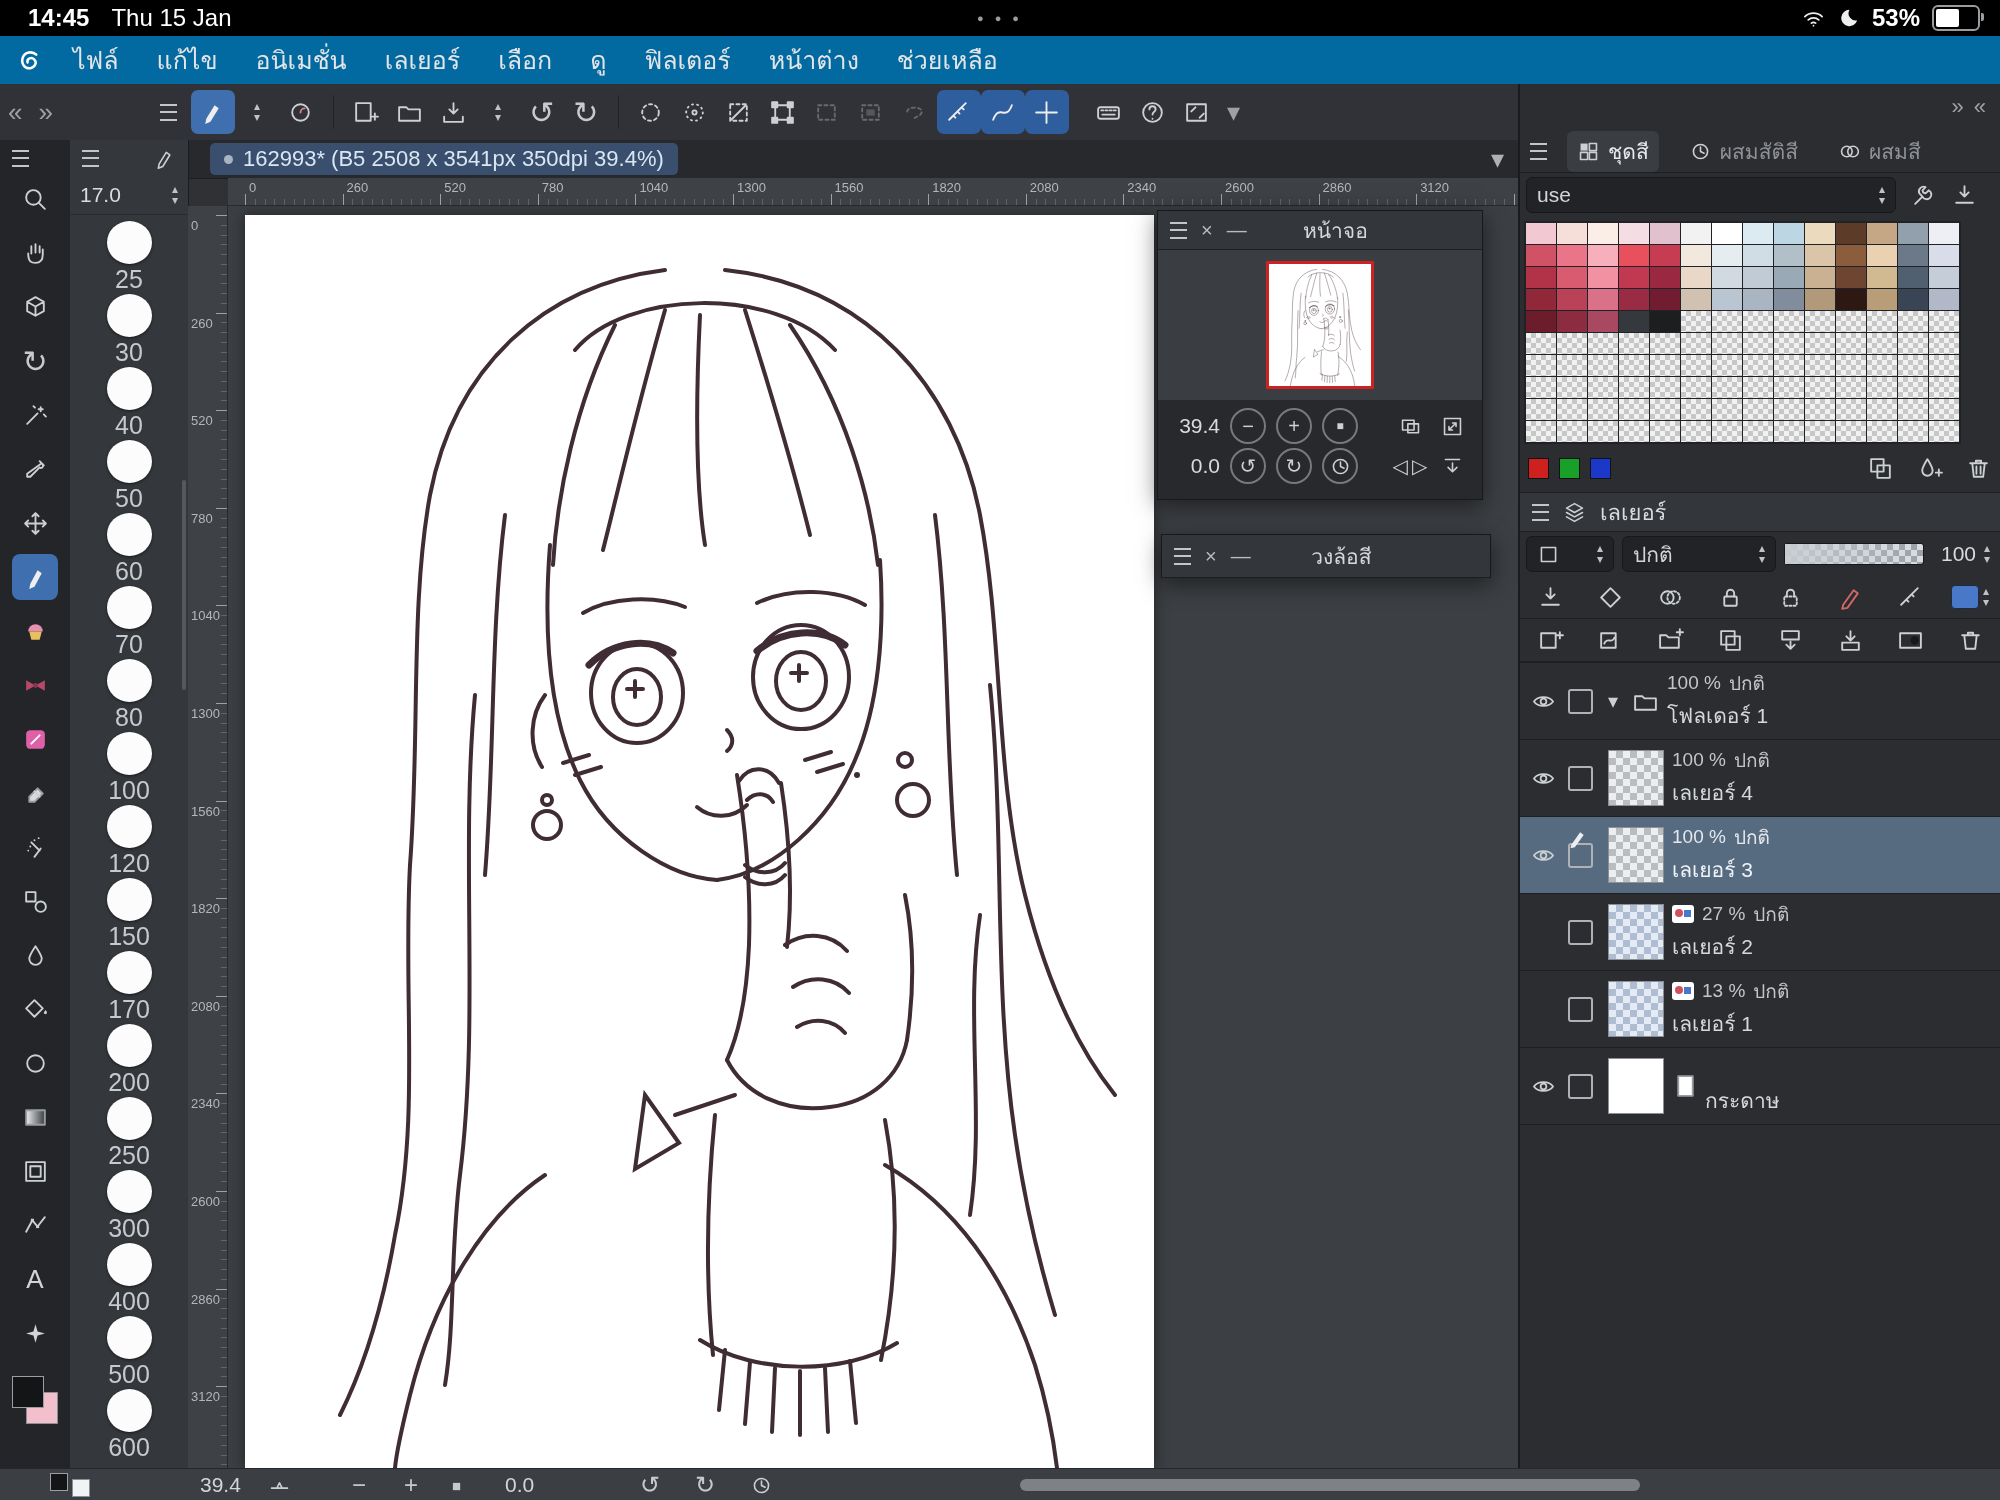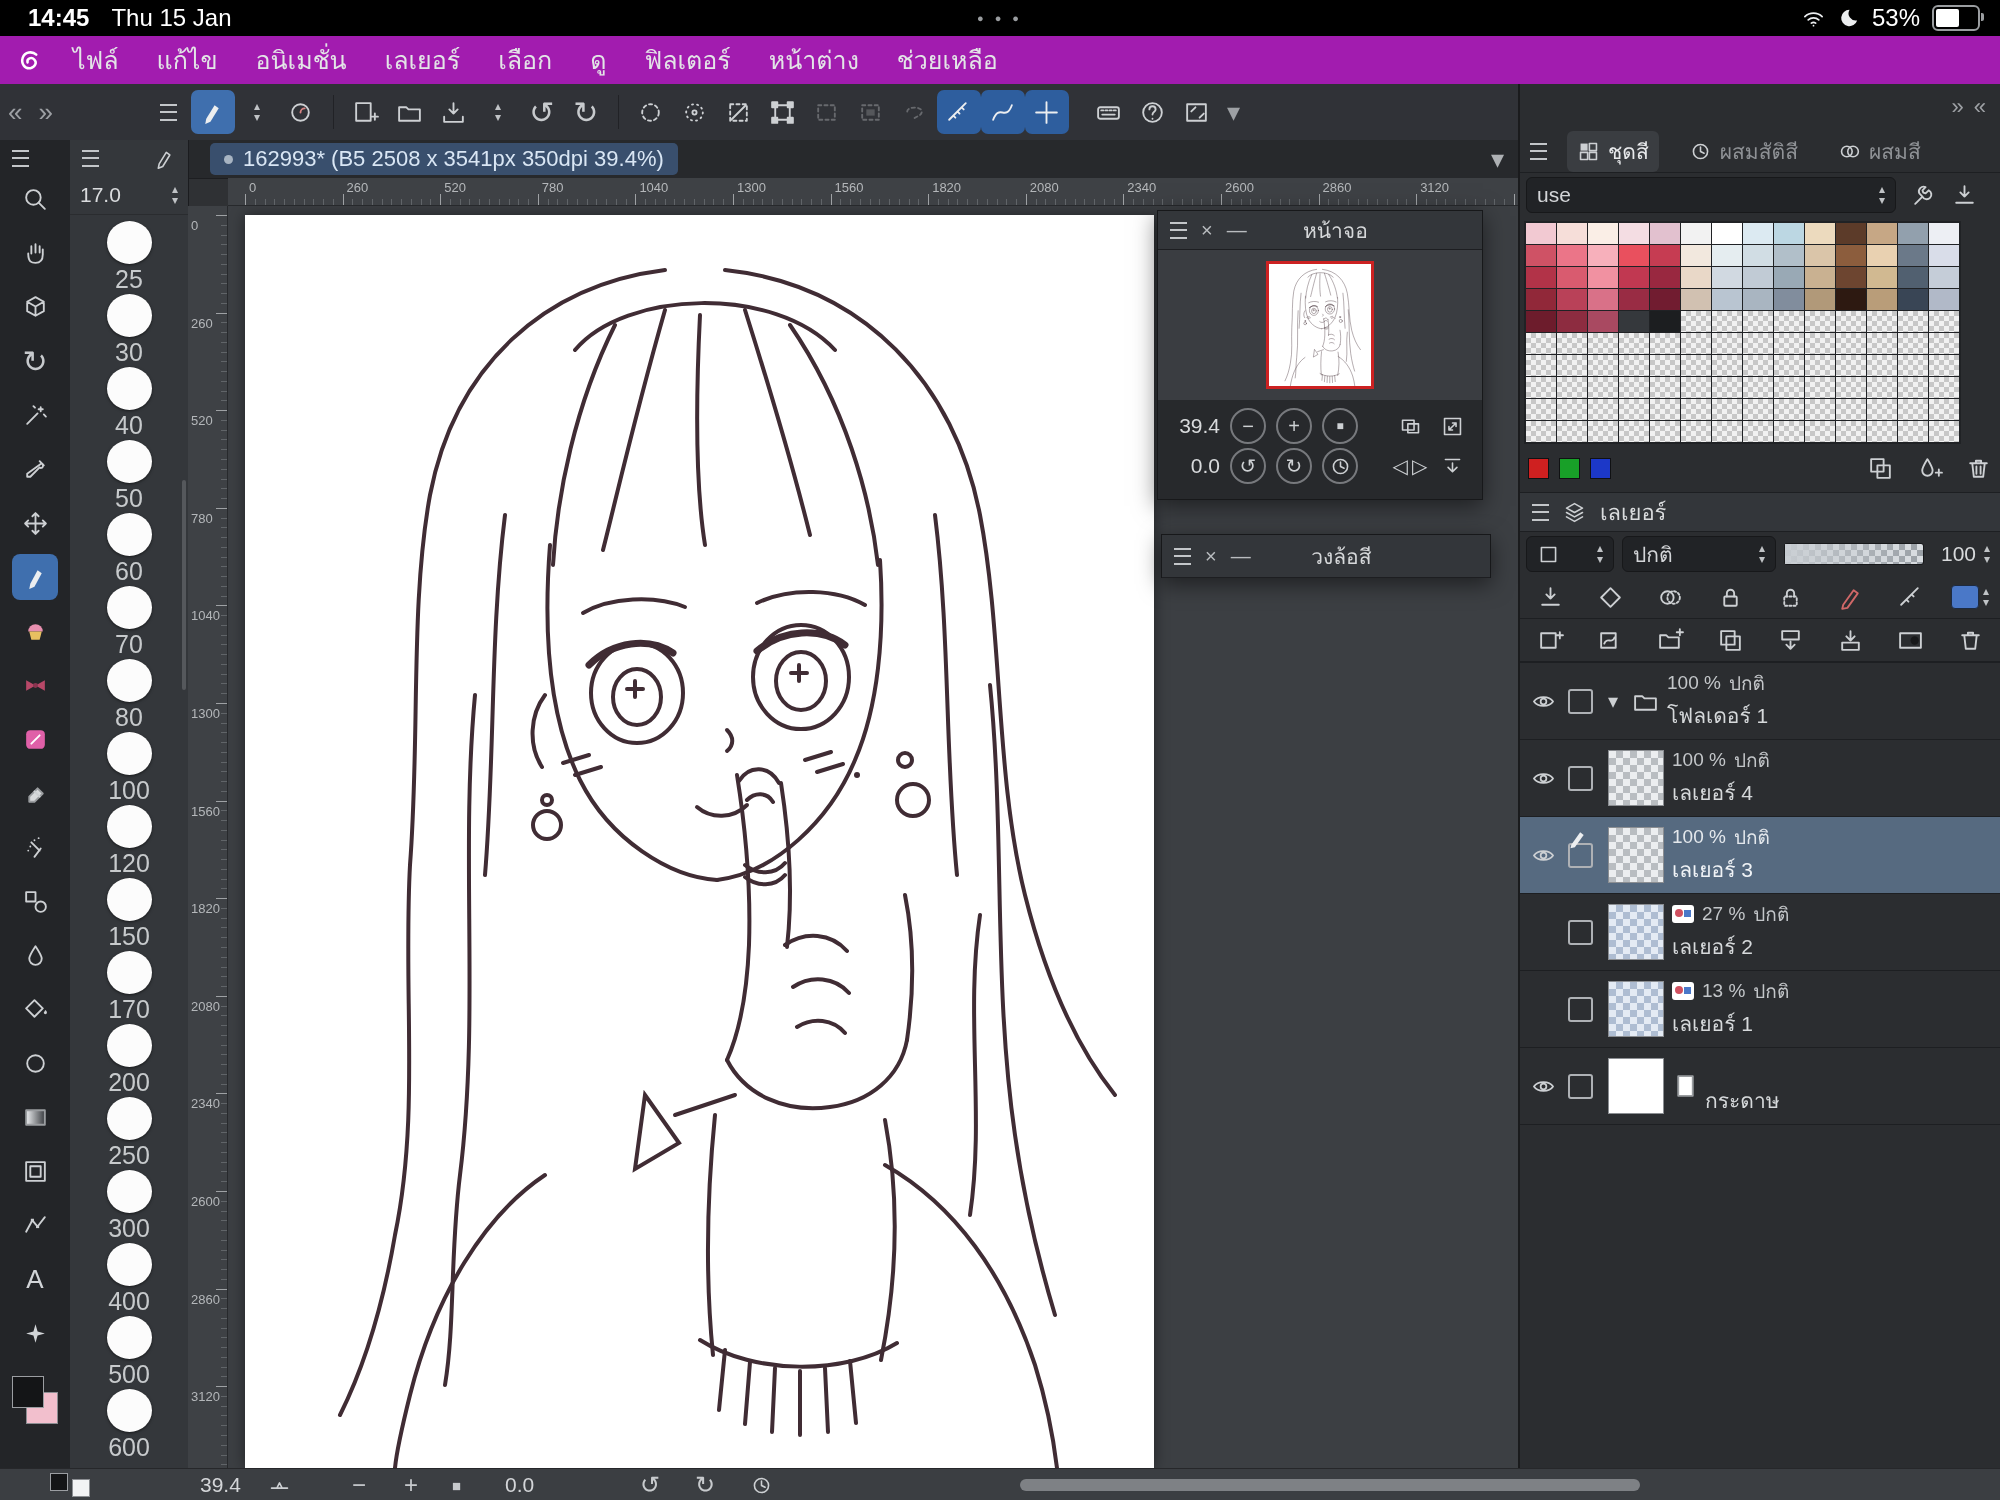--- a/index.html
+++ b/index.html
@@ -4,26 +4,26 @@
 <style>
   html,body{margin:0;padding:0;background:#000;}
   .screen{position:relative;width:2000px;height:1500px;overflow:hidden;background:#2f3134;
           font-family:"Liberation Sans",sans-serif;color:#c9ccce;-webkit-user-select:none;}
   .abs{position:absolute;}
   
   .statusbar{left:0;top:0;width:2000px;height:36px;background:#000;color:#fff;display:flex;align-items:center;font-size:24px;}
   .sb-left{margin-left:28px;display:flex;gap:22px;font-weight:bold;}
   .sb-date{font-weight:normal;}
   .sb-center{position:absolute;left:0;right:0;text-align:center;font-size:11px;letter-spacing:4px;color:#9a9da0;}
-  .sb-right{margin-left:auto;margin-right:20px;display:flex;align-items:center;gap:12px;}
+  .sb-right{margin-left:auto;margin-right:20px;display:flex;align-items:center;gap:12px;font-weight:bold;}
   .battery{width:44px;height:22px;border:2px solid #9a9da0;border-radius:6px;position:relative;}
   .battery .fill{position:absolute;left:2px;top:2px;bottom:2px;width:53%;background:#fff;border-radius:2px;}
   .battery::after{content:"";position:absolute;right:-6px;top:6px;width:3px;height:8px;background:#9a9da0;border-radius:0 2px 2px 0;}
   
-  .menubar{left:0;top:36px;width:2000px;height:48px;background:#a21caf;display:flex;align-items:center;border-bottom:2px solid #a3a3a3;}
+  .menubar{left:0;top:36px;width:2000px;height:48px;background:#0369a1;display:flex;align-items:center;border-bottom:2px solid #a3a3a3;}
   .logo{margin-left:16px;margin-right:30px;}
   .menus{display:flex;gap:38px;font-size:25px;color:#e3e5e7;}
   .menu-item{cursor:default;}
   
   .toolbar{left:0;top:84px;width:2000px;height:56px;background:#303237;display:flex;align-items:center;border-bottom:1px solid #232427;}
   .tbtn{width:44px;height:44px;border-radius:7px;display:flex;align-items:center;justify-content:center;flex:none;}
   .tbtn.blue{background:#2e5e9e;}
   .tbtn.sel{background:#3f6fae;}
   .tbtn.dim{opacity:.35;}
   .tsep{width:1px;height:34px;background:#212226;margin:0 10px;flex:none;}

